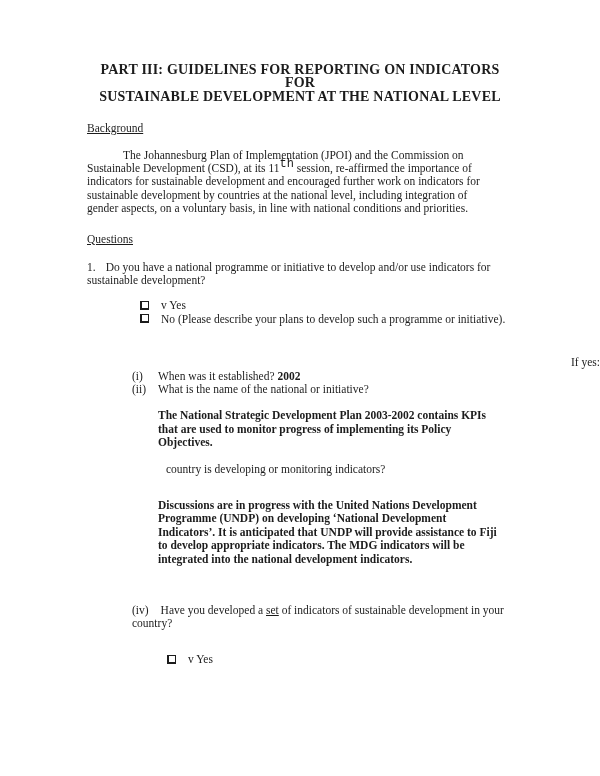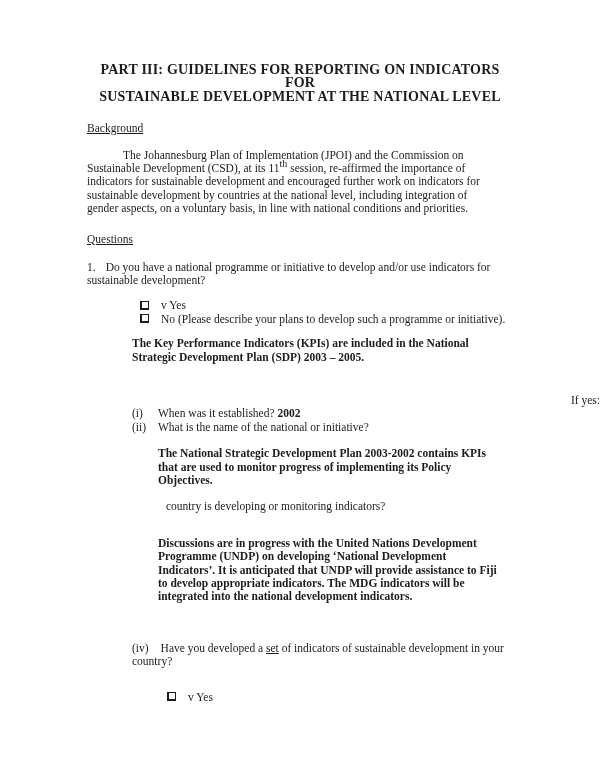--- a/index.html
+++ b/index.html
@@ -10,21 +10,21 @@
     font-size:11.5px;line-height:13.4px;color:#1c1c1c;
   }
   .doc-title{
     width:426px;text-align:center;font-weight:bold;font-size:14px;
     white-space:pre-line;letter-spacing:0.2px;
   }
   .uline{text-decoration:underline;}
   .heading-background{margin-top:19px;}
   .heading-questions{margin-top:17px;text-decoration:underline;}
   .para{white-space:pre-line;text-indent:36px;margin-top:13px;width:430px;}
-  sup{font-size:10px;line-height:0;vertical-align:super;}
+  sup{font-size:12px;line-height:0;vertical-align:super;font-family:Liberation Mono, monospace;}
   .q1{white-space:pre-line;margin-top:15px;}
   .qnum{margin-right:10px;}
   .options{margin:4px 0 0 36px;}
   .opt{display:flex;align-items:center;gap:12px;padding-left:17px;}
   .cbx{
     flex:0 0 auto;width:6px;height:6px;background:#fff;
     border:solid #1c1c1c;border-width:1px 1px 2.5px 2.5px;
     margin-top:-1px;
   }
   .answer{font-weight:bold;white-space:pre-line;}
@@ -65,22 +65,20 @@
     <div class="opt">
       <span class="cbx"></span>
       <span>v Yes</span>
     </div>
     <div class="opt">
       <span class="cbx"></span>
       <span>No (Please describe your plans to develop such a programme or initiative).</span>
     </div>
   </div>
 
-  <p class="answer answer-kpi">The Key Performance Indicators (KPIs) are included in the National
-Strategic Development Plan (SDP) 2003 – 2005.</p>
 
   <div class="if-yes">If yes:</div>
 
   <div class="sub">
     <span class="marker">(i)</span>
     <span><span>When was it established? </span><b>2002</b></span>
   </div>
 
   <div class="sub">
     <span class="marker">(ii)</span>

